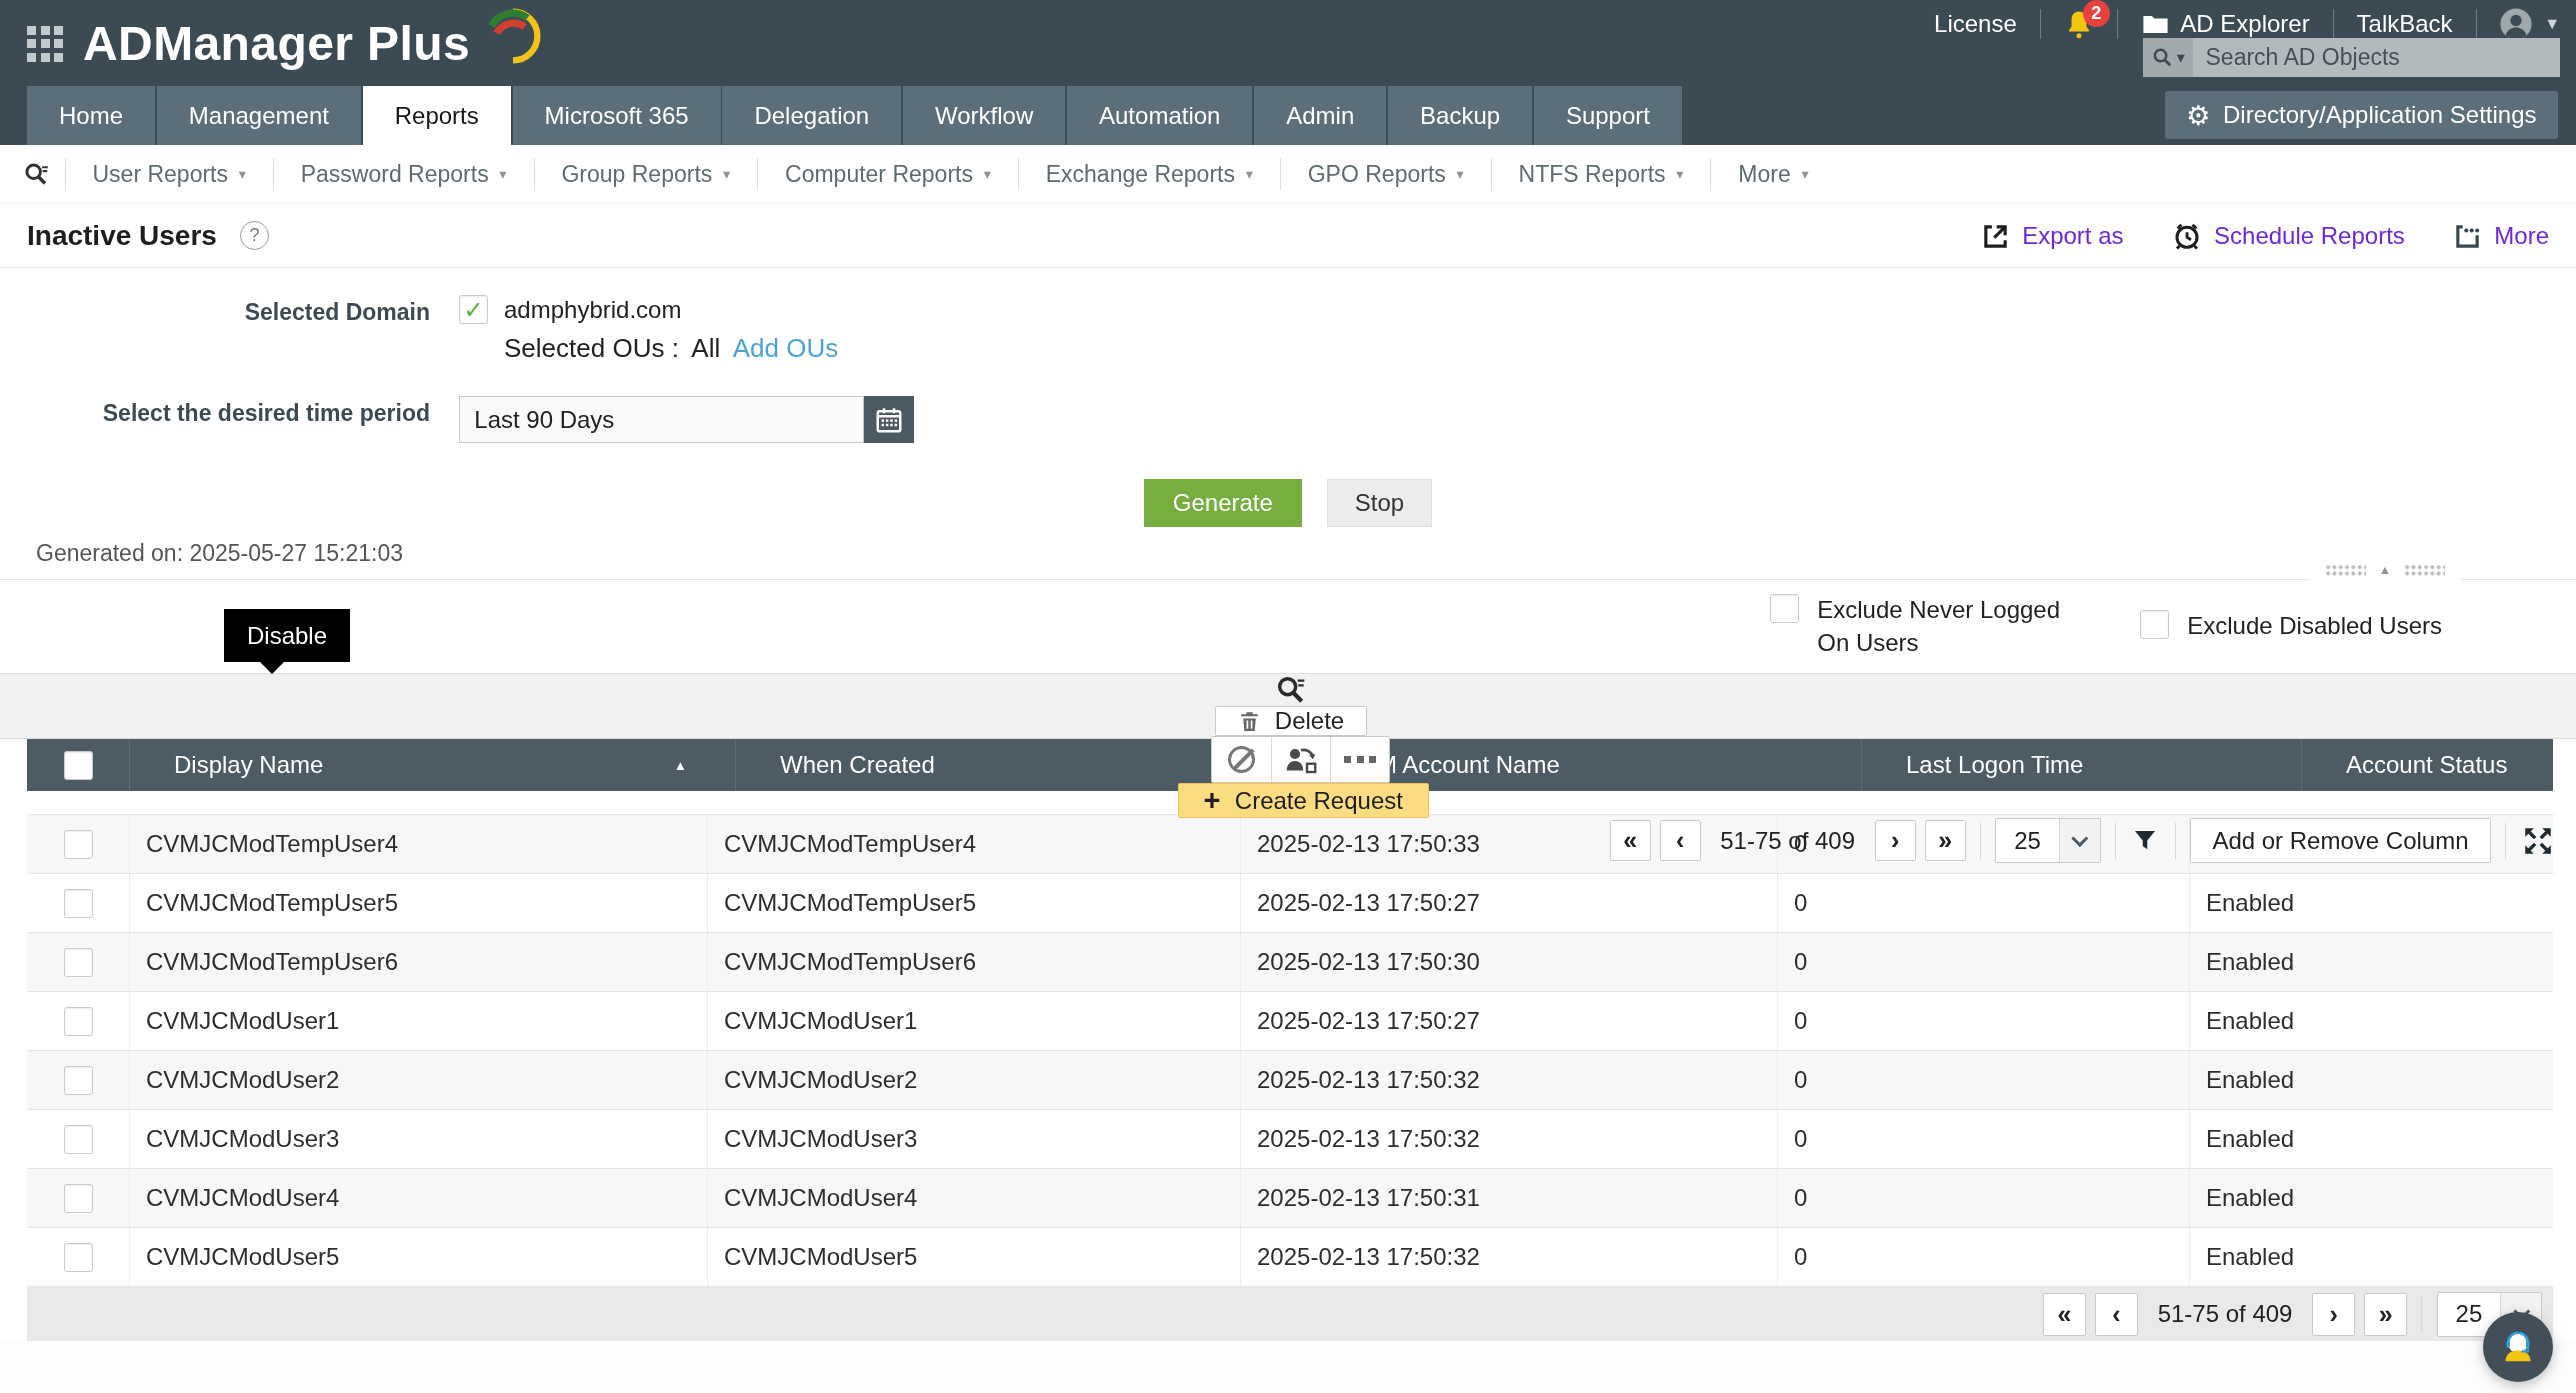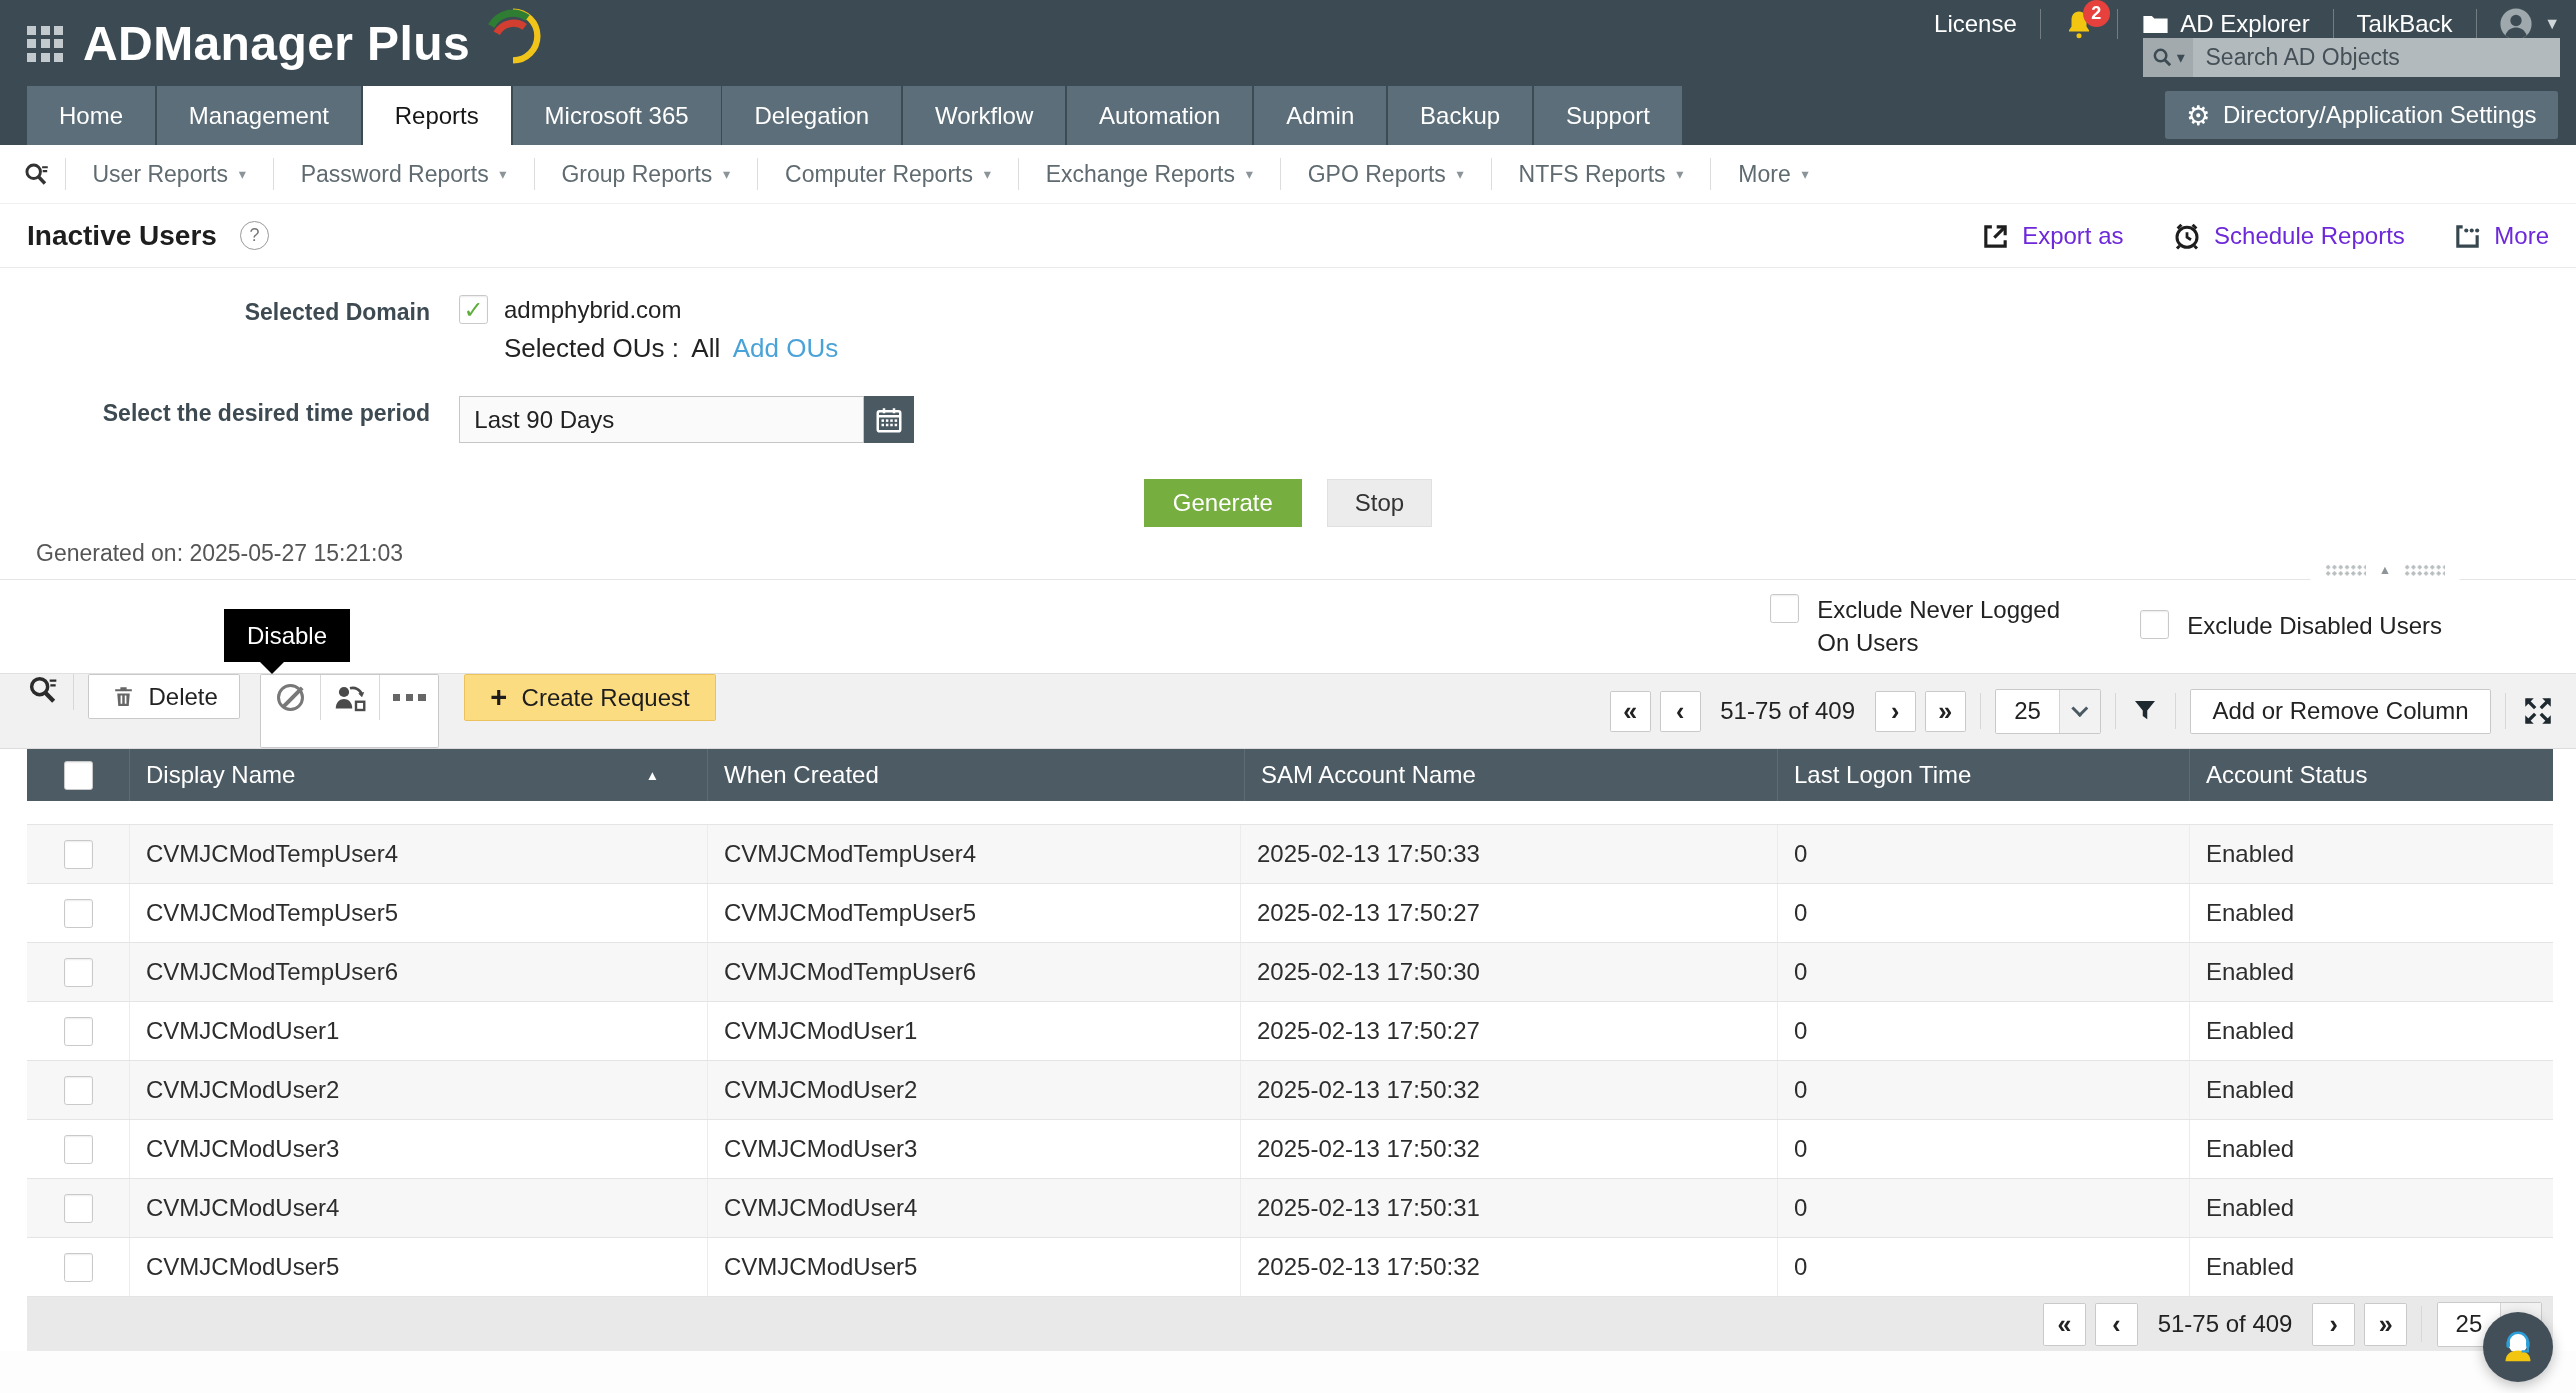--- a/index.html
+++ b/index.html
@@ -87,22 +87,22 @@
   .collapse-handle .tri { color:#8d9599; font-size:12.5px; line-height:1; }
   .filters-row { height:93px; display:flex; justify-content:flex-end; align-items:center; gap:63px; padding-right:134px; }
   .filter-item { display:flex; align-items:flex-start; gap:18px; font-size:24px; color:#222; }
   .filter-item .txt { max-width:260px; line-height:1.35; }
 
   
   .toolbar-wrap { position:relative; }
   .tooltip { position:absolute; left:224px; bottom:100%; margin-bottom:10.7px; background:#000; color:#fff;
     font-size:24px; padding:12.5px 23px; z-index:5; }
   .tooltip::after { content:''; position:absolute; top:100%; left:36px; border:12.5px solid transparent; border-top-color:#000; }
-  .toolbar { height:76px; background:#f1f1f1; border-top:0.9px solid #e0e0e0; border-bottom:0.9px solid #dcdcdc;
-    display:flex; padding:0 21.5px 0 27px; }
+  .toolbar { height:66px; background:#f1f1f1; border-top:0.9px solid #e0e0e0; border-bottom:0.9px solid #dcdcdc;
+    display:flex; align-items:center; padding:0 21.5px 0 27px;flex-direction:column; }
   .tb-sep { width:0.9px; height:36px; background:#d7d7d7; margin:0 14.3px; }
   .btn-white { background:#fff; border:0.9px solid #c9c9c9; height:45px; display:flex; align-items:center;
     gap:12.5px; padding:0 21.5px; font-size:24px; color:#222; cursor:pointer; border-radius:1.8px; white-space:nowrap; }
   .icon-group { display:flex; margin-left:20px; border:0.9px solid #c9c9c9; background:#fff; border-radius:1.8px; }
   .icon-cell { width:59px; height:45px; display:flex; align-items:center; justify-content:center; cursor:pointer; }
   .icon-cell + .icon-cell { border-left:0.9px solid #d9d9d9; }
   .no-circle { width:27px; height:27px; border:3.6px solid #787878; border-radius:50%; position:relative; }
   .no-circle::after { content:''; position:absolute; left:10.7px; top:-2.7px; width:3.6px; height:26px;
     background:#787878; transform:rotate(45deg); }
   .dots3 { display:flex; gap:5.4px; }
@@ -118,21 +118,21 @@
   .size-select { display:flex; align-items:stretch; height:45px; border:0.9px solid #c9c9c9; background:#fff;
     border-radius:1.8px; cursor:pointer; }
   .size-select .val { display:flex; align-items:center; padding:0 18px; font-size:24px; color:#222; min-width:56px; }
   .size-select .chev { width:41px; background:#f2f2f2; border-left:0.9px solid #d5d5d5; display:flex;
     align-items:center; justify-content:center; }
   .chev i { width:11.6px; height:11.6px; border-right:3.6px solid #4a5962; border-bottom:3.6px solid #4a5962;
     transform:rotate(45deg) translate(-1.8px,-1.8px); }
 
   
   .table { margin:0 23px 0 27px; }
-  .thead { display:flex; background:#4d5c64; color:#fff; height:52px; align-items:center; font-size:24px; }
+  .thead { display:flex; background:#4d5c64; color:#fff; height:52px; align-items:center; font-size:24px;gap:28px; }
   .thead .cell { border-right:0.9px solid rgba(255,255,255,.10); height:100%; display:flex; align-items:center; }
   .trow { display:flex; height:59px; align-items:center; font-size:24px; color:#2d2d2d;
     border-bottom:0.9px solid #e4e4e4; background:#fff; }
   .tbody .trow:nth-child(even) { background:#f7f7f7; }
   .trow .cell { border-right:0.9px solid #ececec; height:100%; display:flex; align-items:center; }
   .cell { padding:0 16px; overflow:hidden; white-space:nowrap; }
   .c0 { width:103px; justify-content:center; padding:0; }
   .c1 { width:578px; } .c2 { width:533px; } .c3 { width:537px; } .c4 { width:412px; }
   .c5 { flex:1; border-right:0 !important; }
   .sort-asc { margin-left:auto; margin-right:32px; font-size:13.4px; }

